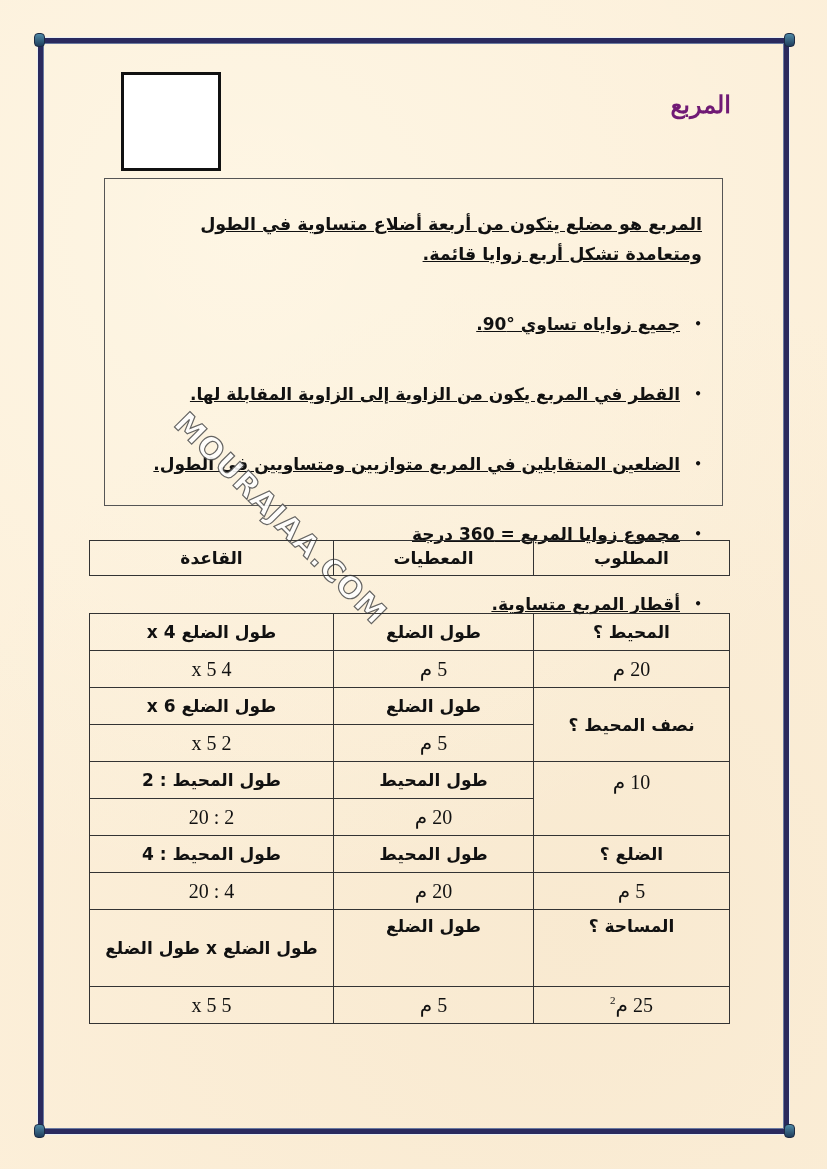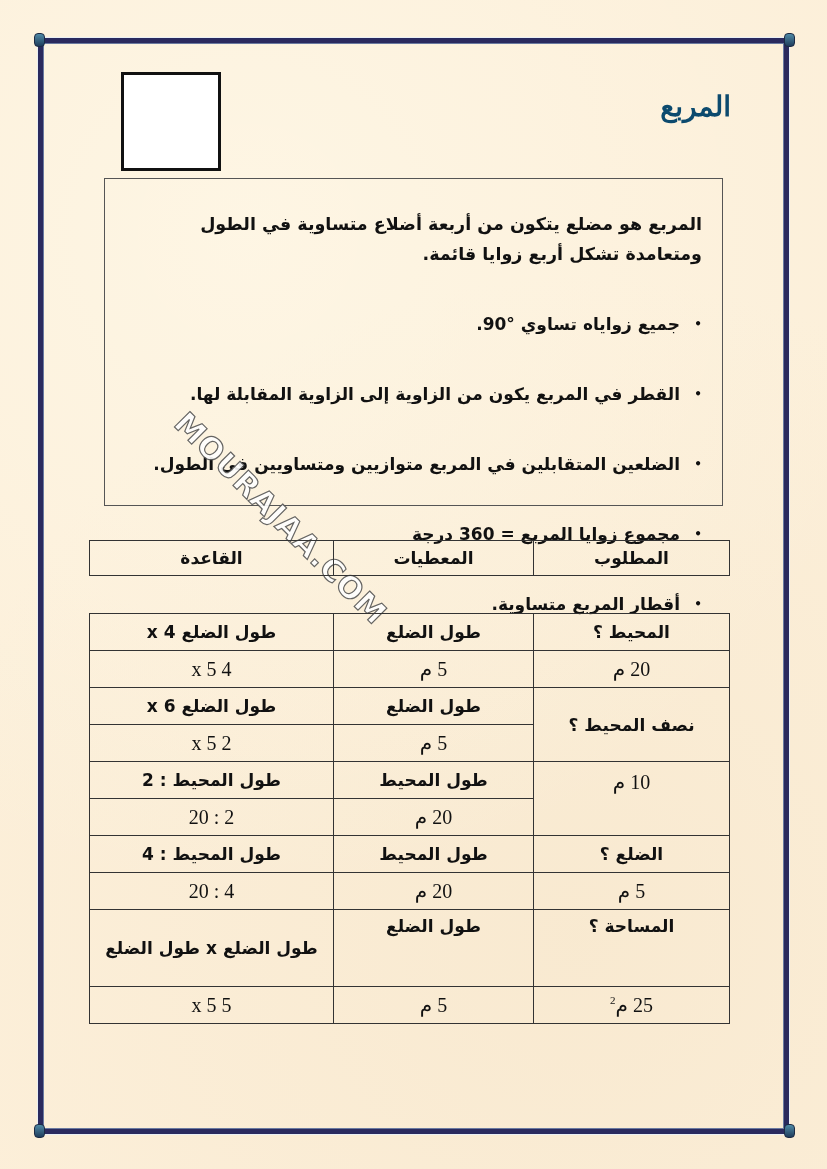--- a/index.html
+++ b/index.html
@@ -21,27 +21,27 @@
       position: absolute; width: 9px; height: 12px; border-radius: 4px;
       background: linear-gradient(#4f8aa6, #1f3d5c);
       border: 1px solid #1c2a44;
     }
     .sq-icon {
       position: absolute; left: 121px; top: 72px; width: 100px; height: 99px;
       box-sizing: border-box; border: 3px solid #111; background: #fff;
     }
     .title {
       position: absolute; right: 96px; top: 90px;
-      font-size: 28px; font-weight: bold; color: #0c4a6e; direction: rtl;
+      font-size: 24px; font-weight: bold; color: #701a75; direction: rtl;
       font-family: "DejaVu Serif", serif;
     }
     .defbox {
       position: absolute; left: 104px; top: 178px; width: 619px; height: 328px;
       box-sizing: border-box; border: 1.5px solid #555;
-      direction: rtl; padding: 30px 20px 0 20px;
+      direction: rtl; padding: 30px 20px 0 20px; text-decoration: underline;
     }
     .defbox p {
       margin: 0; font-size: 17.5px; font-weight: bold; line-height: 30px;
     }
     .defbox ul {
       margin: 18px 0 0 0; padding: 0 22px 0 0; list-style: none;
     }
     .defbox li {
       font-size: 17px; font-weight: bold; line-height: 30px; position: relative; margin-top: 40px;
     }

